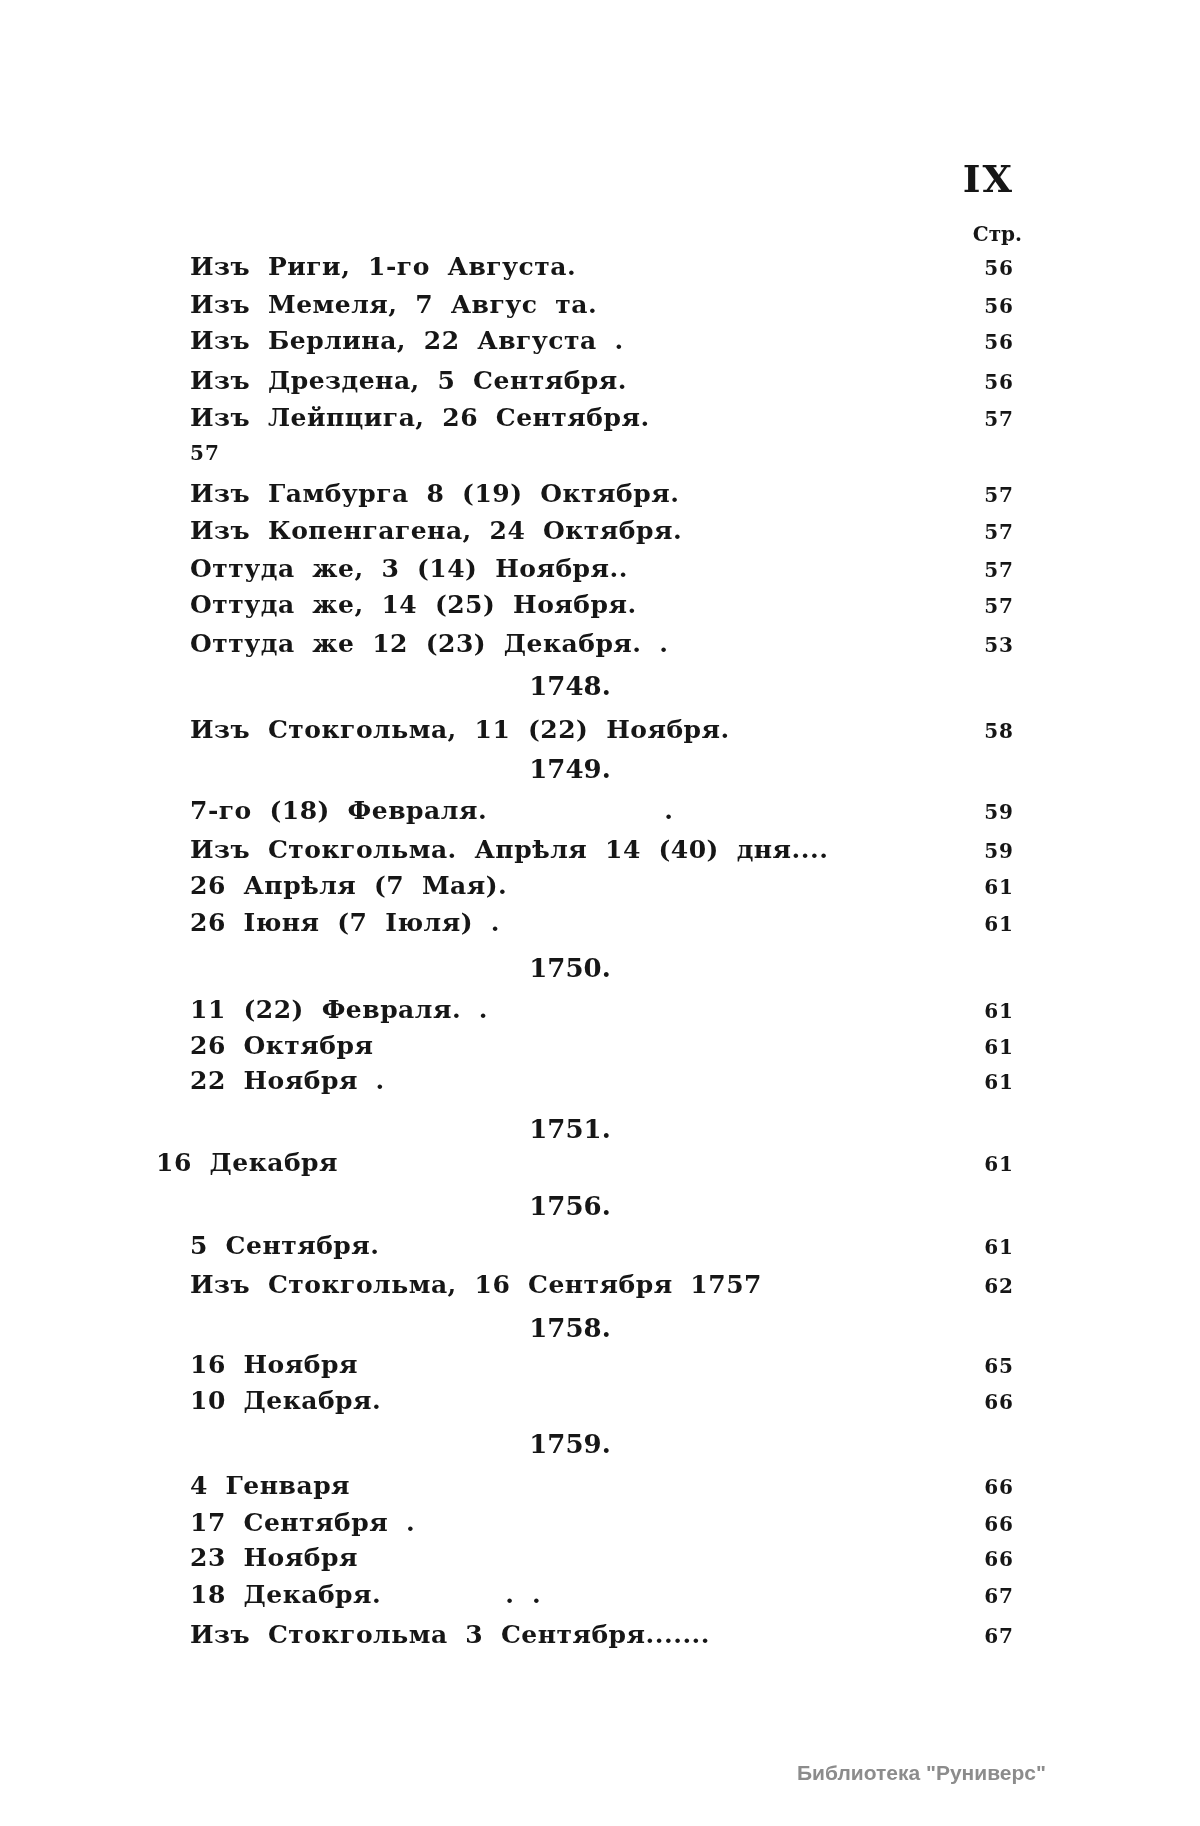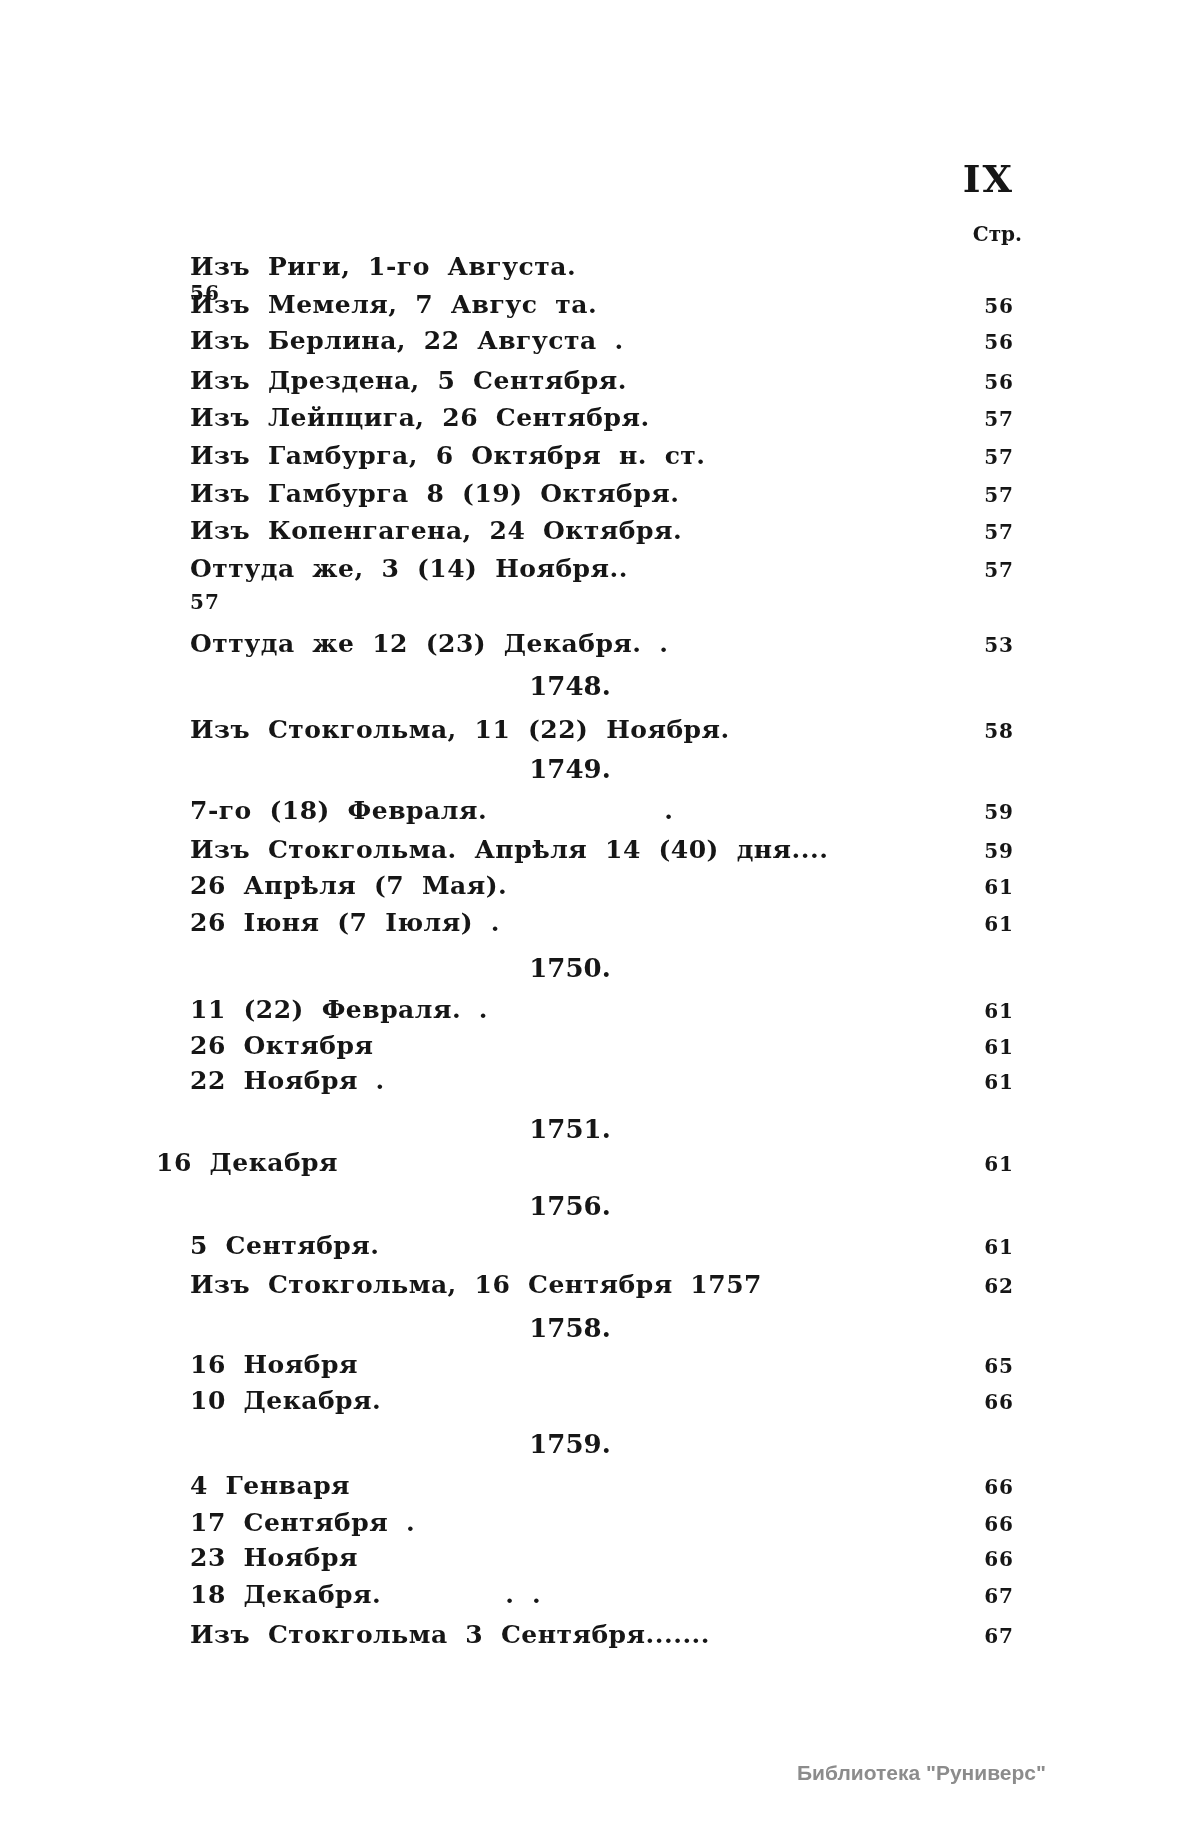--- a/index.html
+++ b/index.html
@@ -80,57 +80,57 @@
     line-height: 1;
   }
 </style>
 </head>
 <body>
 
 <div class="page">
   <div class="folio">IX</div>
   <div class="col-header">Стр.</div>
   <div id="toc">
-      <div class="row entry" style="top: 253px; flex-direction: column;">
+      <div class="row entry" style="top: 253px;">
         <span class="t">Изъ Риги, 1-го Августа.</span>
         <span class="p">56</span>
       </div>
       <div class="row entry" style="top: 291px;">
         <span class="t">Изъ Мемеля, 7 Авгус та.</span>
         <span class="p">56</span>
       </div>
       <div class="row entry" style="top: 327px;">
         <span class="t">Изъ Берлина, 22 Августа .</span>
         <span class="p">56</span>
       </div>
       <div class="row entry" style="top: 367px;">
         <span class="t">Изъ Дрездена, 5 Сентября.</span>
         <span class="p">56</span>
       </div>
       <div class="row entry" style="top: 404px;">
         <span class="t">Изъ Лейпцига, 26 Сентября.</span>
         <span class="p">57</span>
       </div>
       <div class="row entry" style="top: 442px;">
-        <span class="t">Изъ Гамбурга, 6 Октября н. ст.</span>
         <span class="p">57</span>
       </div>
       <div class="row entry" style="top: 480px;">
         <span class="t">Изъ Гамбурга 8 (19) Октября.</span>
         <span class="p">57</span>
       </div>
       <div class="row entry" style="top: 517px;">
         <span class="t">Изъ Копенгагена, 24 Октября.</span>
         <span class="p">57</span>
       </div>
       <div class="row entry" style="top: 555px;">
         <span class="t">Оттуда же, 3 (14) Ноября..</span>
         <span class="p">57</span>
       </div>
       <div class="row entry" style="top: 591px;">
+        <span class="t">Оттуда же, 14 (25) Ноября.</span>
         <span class="p">57</span>
       </div>
       <div class="row entry" style="top: 630px;">
         <span class="t">Оттуда же 12 (23) Декабря. .</span>
         <span class="p">53</span>
       </div>
       <div class="row year" style="top: 672px;"><span>1748.</span></div>
       <div class="row entry" style="top: 716px;">
         <span class="t">Изъ Стокгольма, 11 (22) Ноября.</span>
         <span class="p">58</span>

